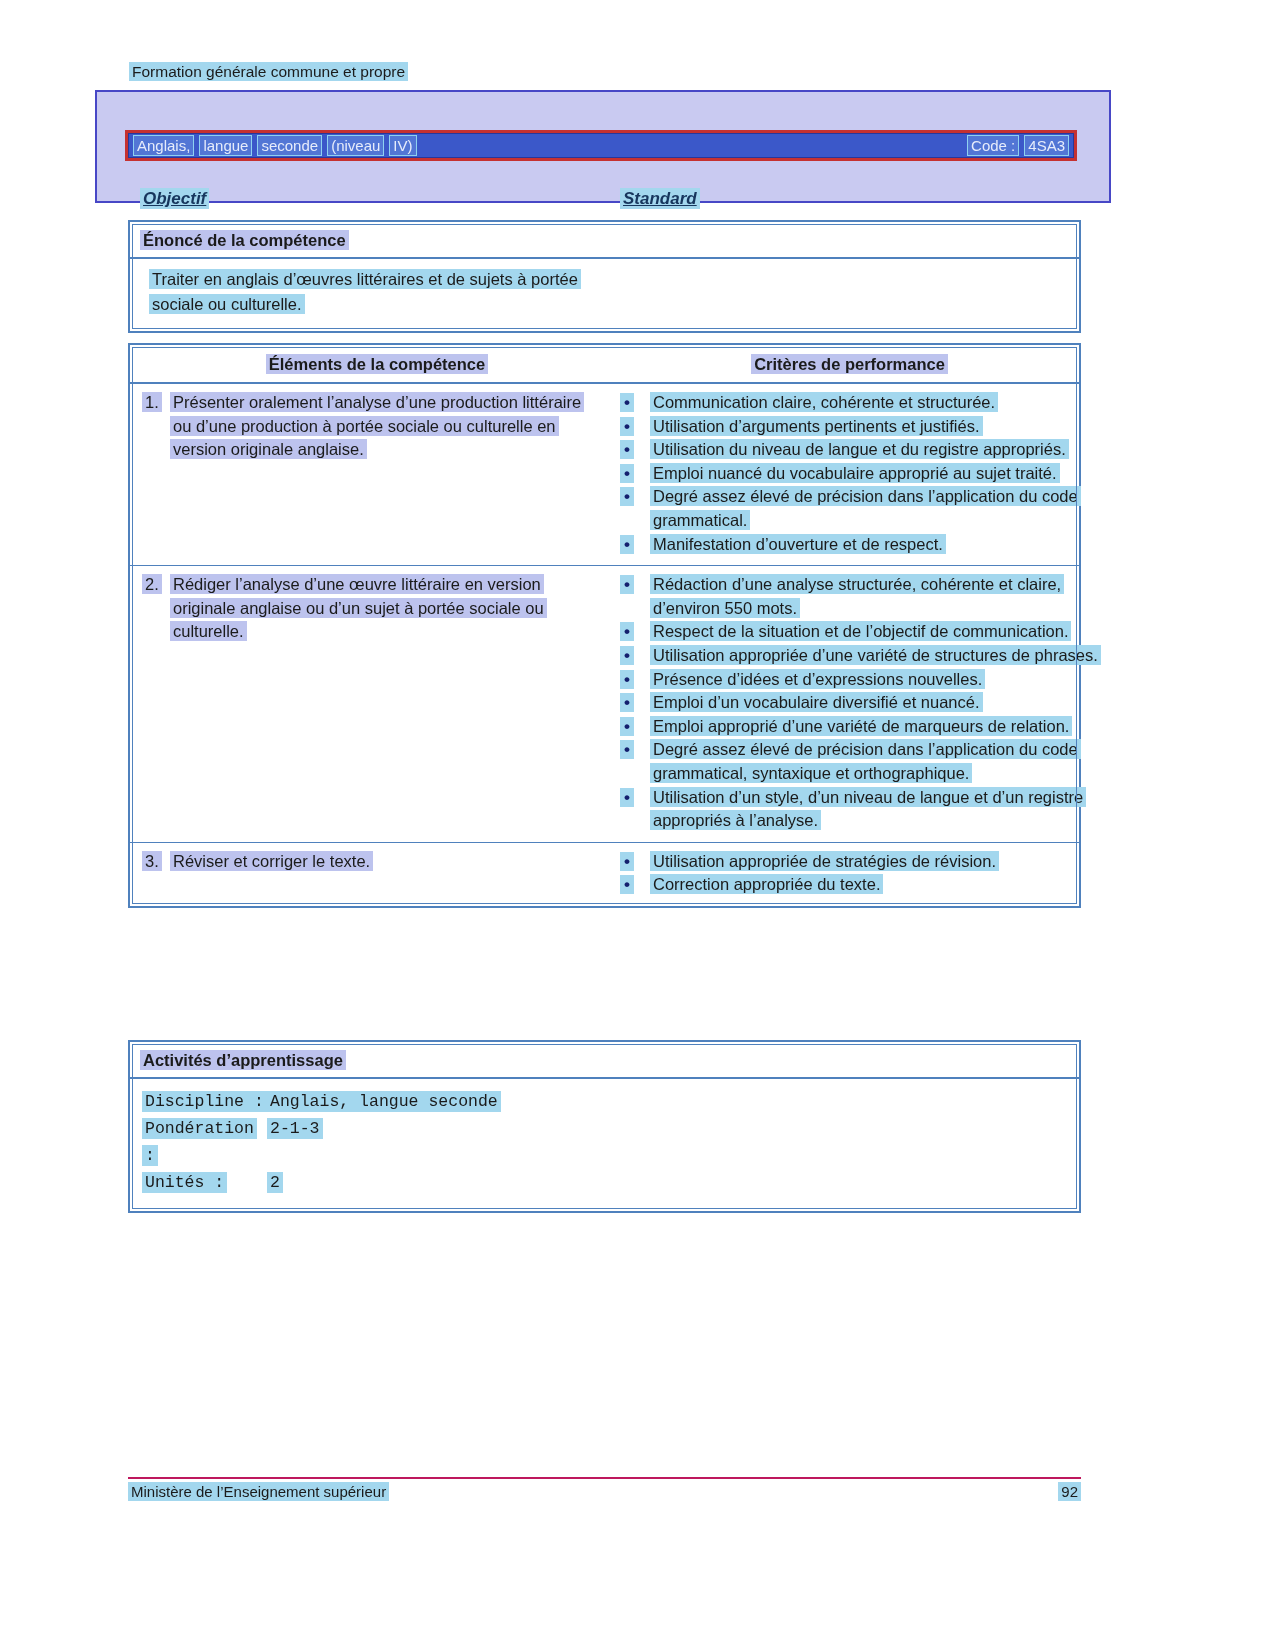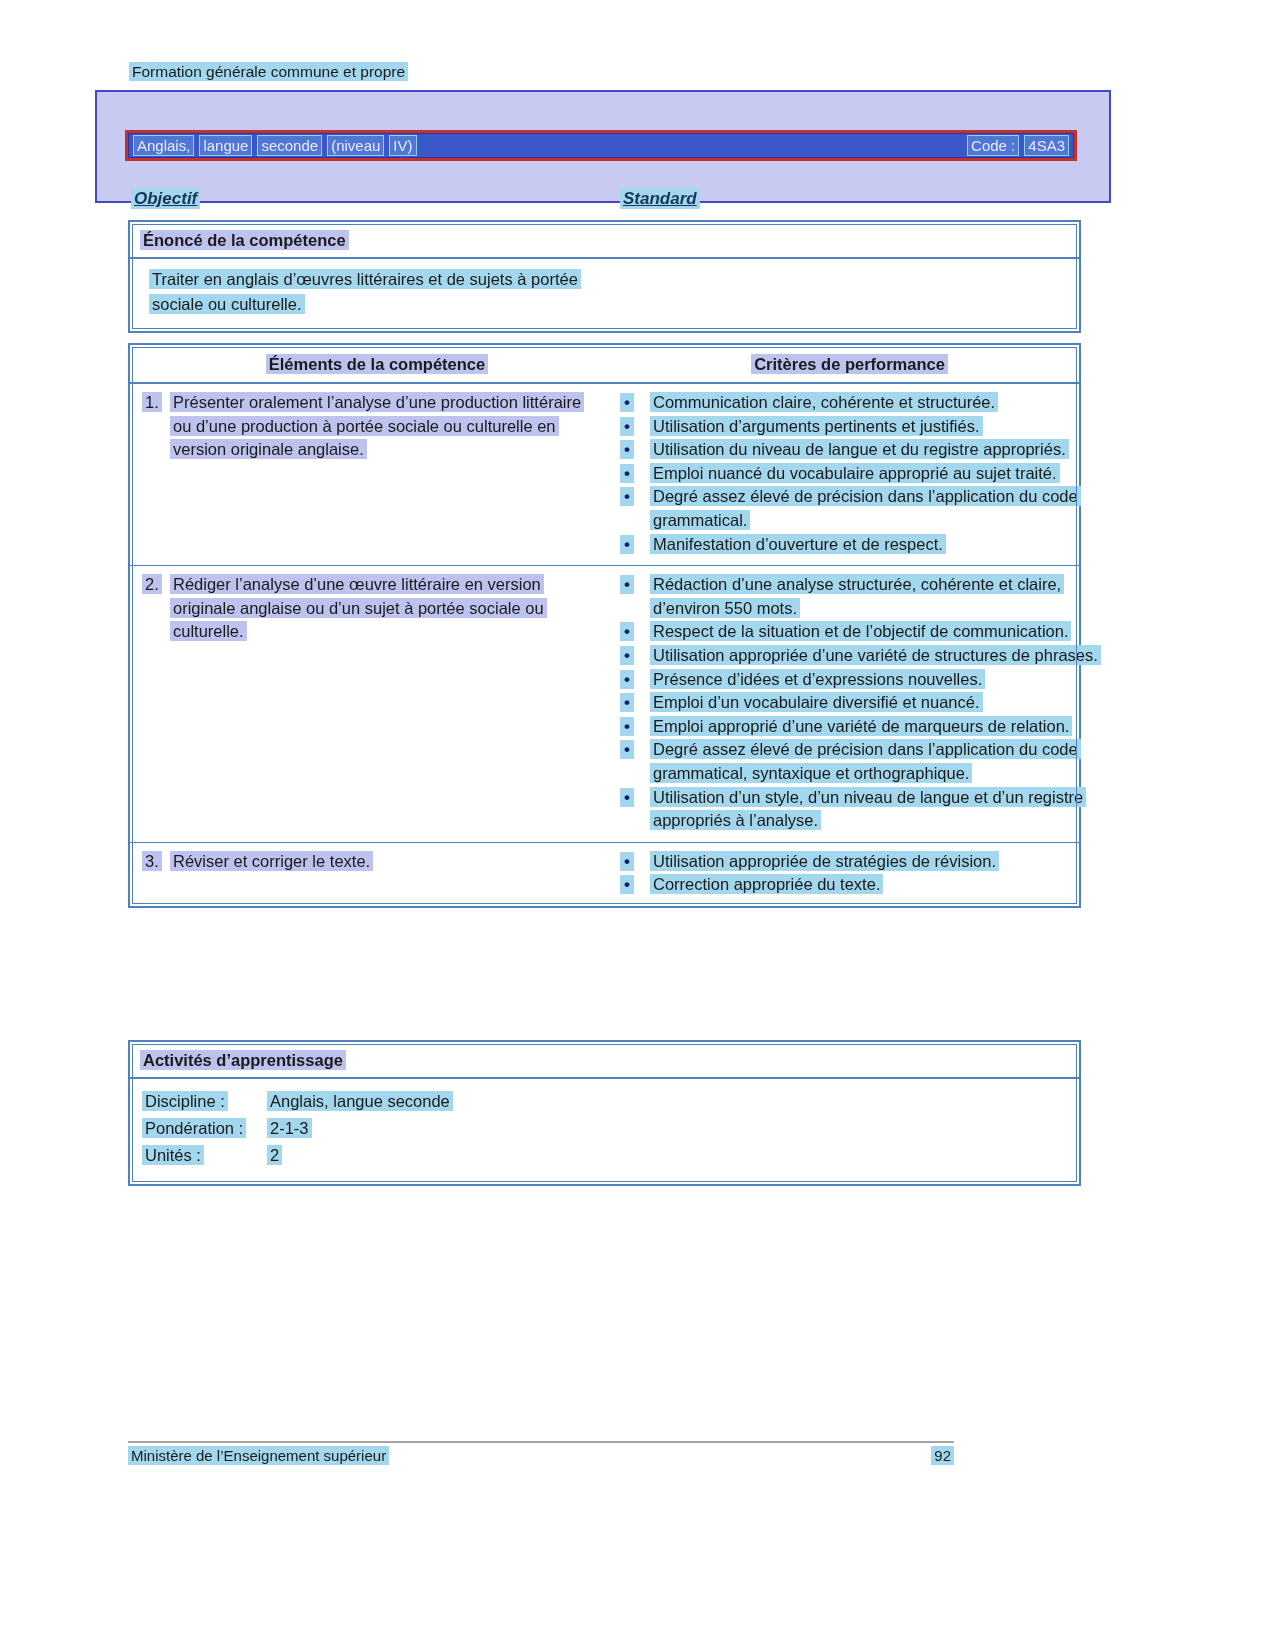--- a/index.html
+++ b/index.html
@@ -31,21 +31,21 @@
   .wgroup { display: flex; gap: 5px; align-items: center; }
   .wbox {
     border: 1px solid #8fd2ef; background: rgba(125,175,235,0.35);
     color: #e6ecfb; font-size: 15px; line-height: 19px; padding: 0 3px;
     white-space: nowrap;
   }
   .objstd {
     position: absolute; top: 97px; font-size: 17px; font-weight: bold;
     font-style: italic; text-decoration: underline; color: #17365d;
   }
-  .obj-pos { left: 34px; text-align: center; }
+  .obj-pos { left: 43px; text-align: center; }
   .std-pos { left: 523px; }
 
   
   .box {
     position: absolute; left: 128px; width: 953px;
     border: 2px solid #4f81bd; background: #ffffff;
   }
   .box::after {
     content: ""; position: absolute; inset: 2px;
     border: 1px solid #4f81bd; pointer-events: none;
@@ -71,26 +71,26 @@
   .item { display: flex; padding-left: 12px; font-size: 16.5px; line-height: 23.6px; }
   .item .num { flex: none; width: 28px; }
   .item .itext { width: 422px; }
   .crit { display: flex; font-size: 16.5px; line-height: 23.6px; }
   .crit .bbox { flex: none; width: 30px; }
   .bdot { background: #a3d7ee; color: #141f6e; font-size: 17px; padding: 0 4px; font-weight: bold; }
   .crit .ctext { width: 473px; }
 
   .activites-box { top: 1040px; }
   .act-body { padding: 9px 12px 15px; font-size: 16.5px; }
-  .act-line { display: flex; line-height: 27px; }
+  .act-line { display: flex; line-height: 27px; font-family: Liberation Mono, monospace; }
   .act-line .alabel { flex: none; width: 125px; }
 
   .footer {
-    position: absolute; left: 128px; top: 1441px; width: 826px;
-    border-top: 2px solid #a3a3a3; padding-top: 4px;
+    position: absolute; left: 128px; top: 1477px; width: 953px;
+    border-top: 2px solid #be185d; padding-top: 4px;
     display: flex; justify-content: space-between; font-size: 15px;
   }
 </style>
 </head>
 <body>
 
 <div class="page">
 
   <div class="top-label">
     <span class="hl hl-c">Formation générale commune et propre</span>

